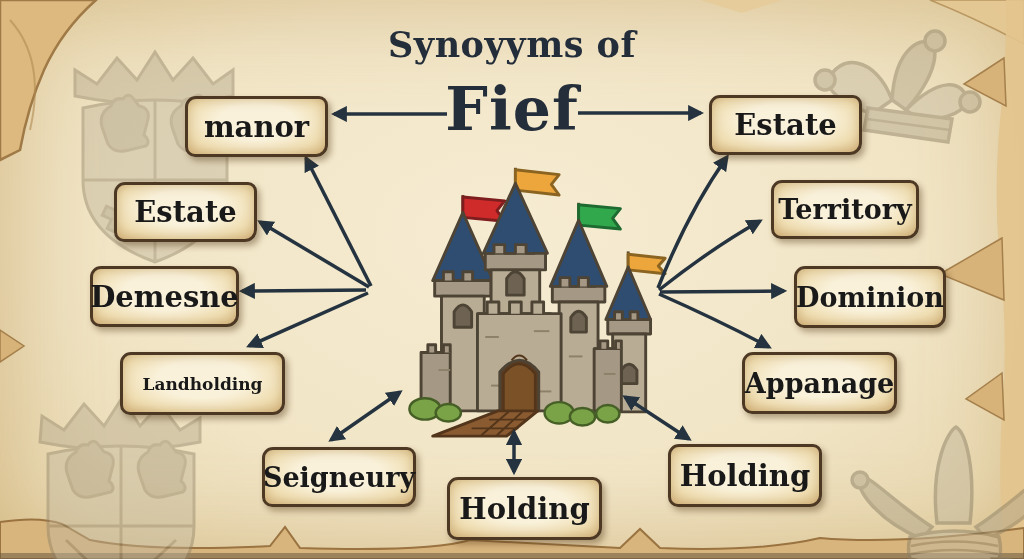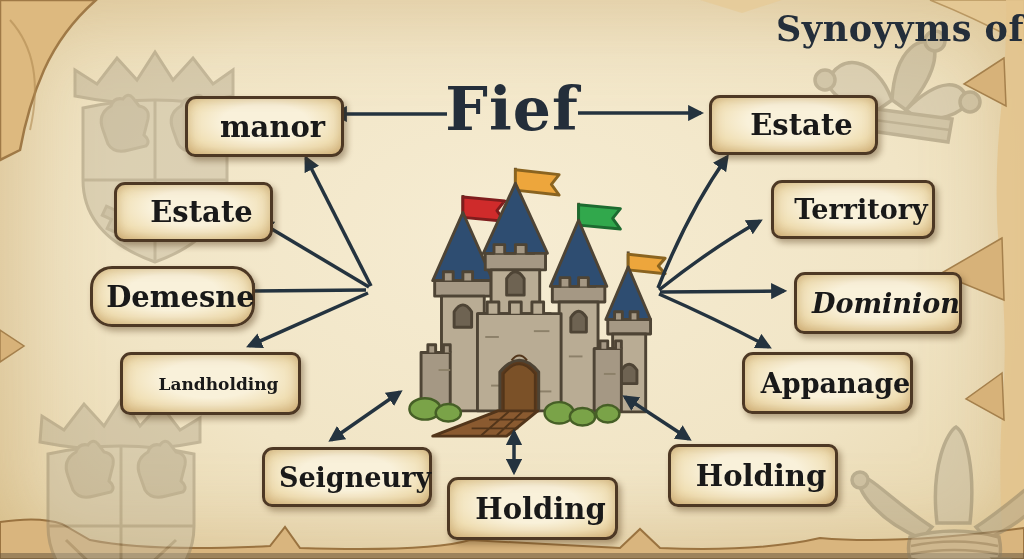--- a/index.html
+++ b/index.html
@@ -3,39 +3,39 @@
 <meta charset="utf-8">
 <style>
   html,body{margin:0;padding:0;background:#888;}
   .stage{position:relative;width:1024px;height:559px;overflow:hidden;
          background:radial-gradient(ellipse at 50% 42%, #f6ecd2 0%, #f1e5c6 55%, #e9d9b2 85%, #e2cf9f 100%);
          box-shadow:inset 0 0 80px 18px rgba(190,150,85,.35);
          font-family:"DejaVu Serif", serif;}
   .layer{position:absolute;left:0;top:0;width:1024px;height:559px;}
   svg{display:block;}
 
-  .title-sub{position:absolute;left:0;right:0;top:8px;text-align:right;
+  .title-sub{position:absolute;left:0;right:0;top:24px;text-align:center;
              font-size:35px;font-weight:bold;color:#242e3a;letter-spacing:.5px;}
   .title-word{position:absolute;left:0;right:0;top:74px;text-align:center;
               font-size:60px;font-weight:bold;color:#242e3a;letter-spacing:1px;}
 
   .wordbox{position:absolute;display:flex;align-items:center;justify-content:center;
            background:radial-gradient(ellipse at 50% 42%, #f9f1da 40%, #f0dfb4 72%, #ddc08a 100%);
            border:3px solid #4d3824;border-radius:11px 9px 12px 10px;
            box-shadow:3px 4px 6px rgba(77,50,18,.40), inset 0 0 12px rgba(170,130,70,.45);
-           color:#191919;font-weight:bold;font-size:29px;white-space:nowrap;padding-left:16px;}
+           color:#191919;font-weight:bold;font-size:29px;white-space:nowrap;}
   #box-manor      {left:185px;top:96px; width:137px;height:55px;}
   #box-estate     {left:114px;top:182px;width:137px;height:54px;}
-  #box-demesne    {left:90px; top:266px;width:143px;height:55px;border-radius:22px;}
+  #box-demesne    {left:90px; top:266px;width:143px;height:55px;}
   #box-landholding{left:120px;top:352px;width:159px;height:57px;font-size:17px;}
   #box-seigneury  {left:218px;top:447px;width:148px;height:54px;font-size:27px;margin-left:44px;}
   #box-holding-bottom{left:447px;top:477px;width:149px;height:57px;}
   #box-domain     {left:709px;top:95px; width:147px;height:54px;}
   #box-territory  {left:771px;top:180px;width:142px;height:53px;font-size:27px;text-align:right;}
-  #box-dominion   {left:794px;top:272px;width:146px;height:56px;font-size:27px;font-style:italic;}
+  #box-dominion   {left:794px;top:266px;width:146px;height:56px;font-size:27px;}
   #box-appanage   {left:742px;top:352px;width:149px;height:56px;font-size:27px;}
   #box-holding-right{left:668px;top:444px;width:148px;height:57px;}
 
   .castle{position:absolute;left:388px;top:160px;width:282px;height:282px;}
 </style>
 </head>
 <body>
 
 <div class="stage">
 

